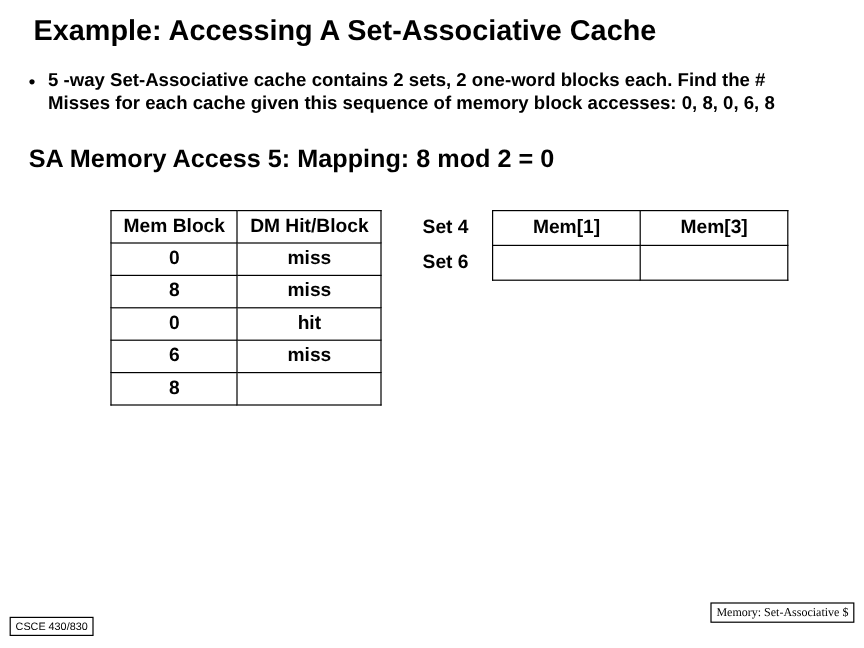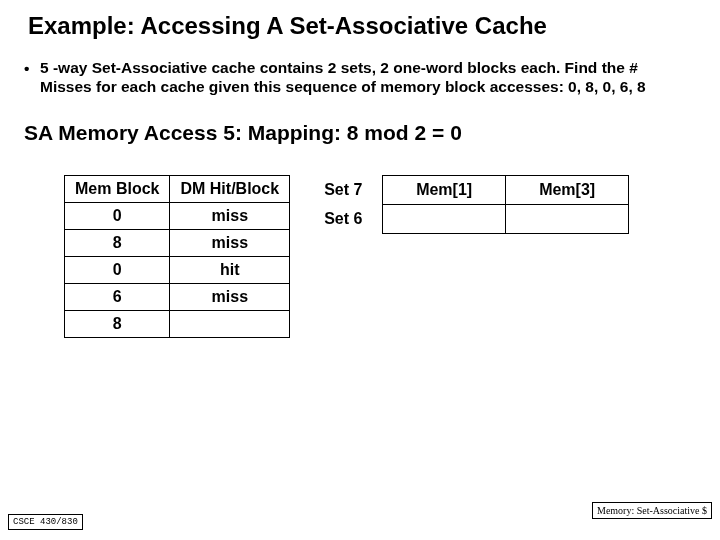--- a/index.html
+++ b/index.html
@@ -45,21 +45,21 @@
   }
   .subhead {
     font-weight: bold;
     font-size: 21px;
     margin: 0 0 30px 0;
   }
   .tables {
     display: flex;
     align-items: flex-start;
     gap: 28px;
-    margin-left: 40px;
+    margin-left: 68px;
   }
   table.trace {
     border-collapse: collapse;
   }
   table.trace td, table.trace th {
     border: 1.5px solid #000;
     padding: 2px 10px;
     font-size: 16px;
     font-weight: bold;
     text-align: center;
@@ -89,21 +89,21 @@
   table.cache .way {
     min-width: 110px;
   }
   .footer-left {
     position: absolute;
     left: 8px;
     bottom: 10px;
     border: 1px solid #000;
     font-size: 9px;
     padding: 2px 4px;
-    font-family: Liberation Mono, monospace;
+    font-family: Liberation Sans, sans-serif;
     text-align: center;
   }
   .footer-right {
     position: absolute;
     right: 8px;
     bottom: 21px;
     border: 1px solid #000;
     font-size: 10px;
     padding: 2px 4px;
     font-family: "Times New Roman", serif;
@@ -148,21 +148,21 @@
       <tr>
         <td>8</td>
         <td></td>
       </tr>
     </tbody>
       </table>
 
     <table class="cache">
       <tbody>
           <tr>
-        <td class="rowlabel">Set 7</td>
+        <td class="rowlabel">Set 4</td>
         <td class="way">Mem[1]</td>
         <td class="way">Mem[3]</td>
       </tr>
       <tr>
         <td class="rowlabel">Set 6</td>
         <td class="way"></td>
         <td class="way"></td>
       </tr>
     </tbody>
       </table>

